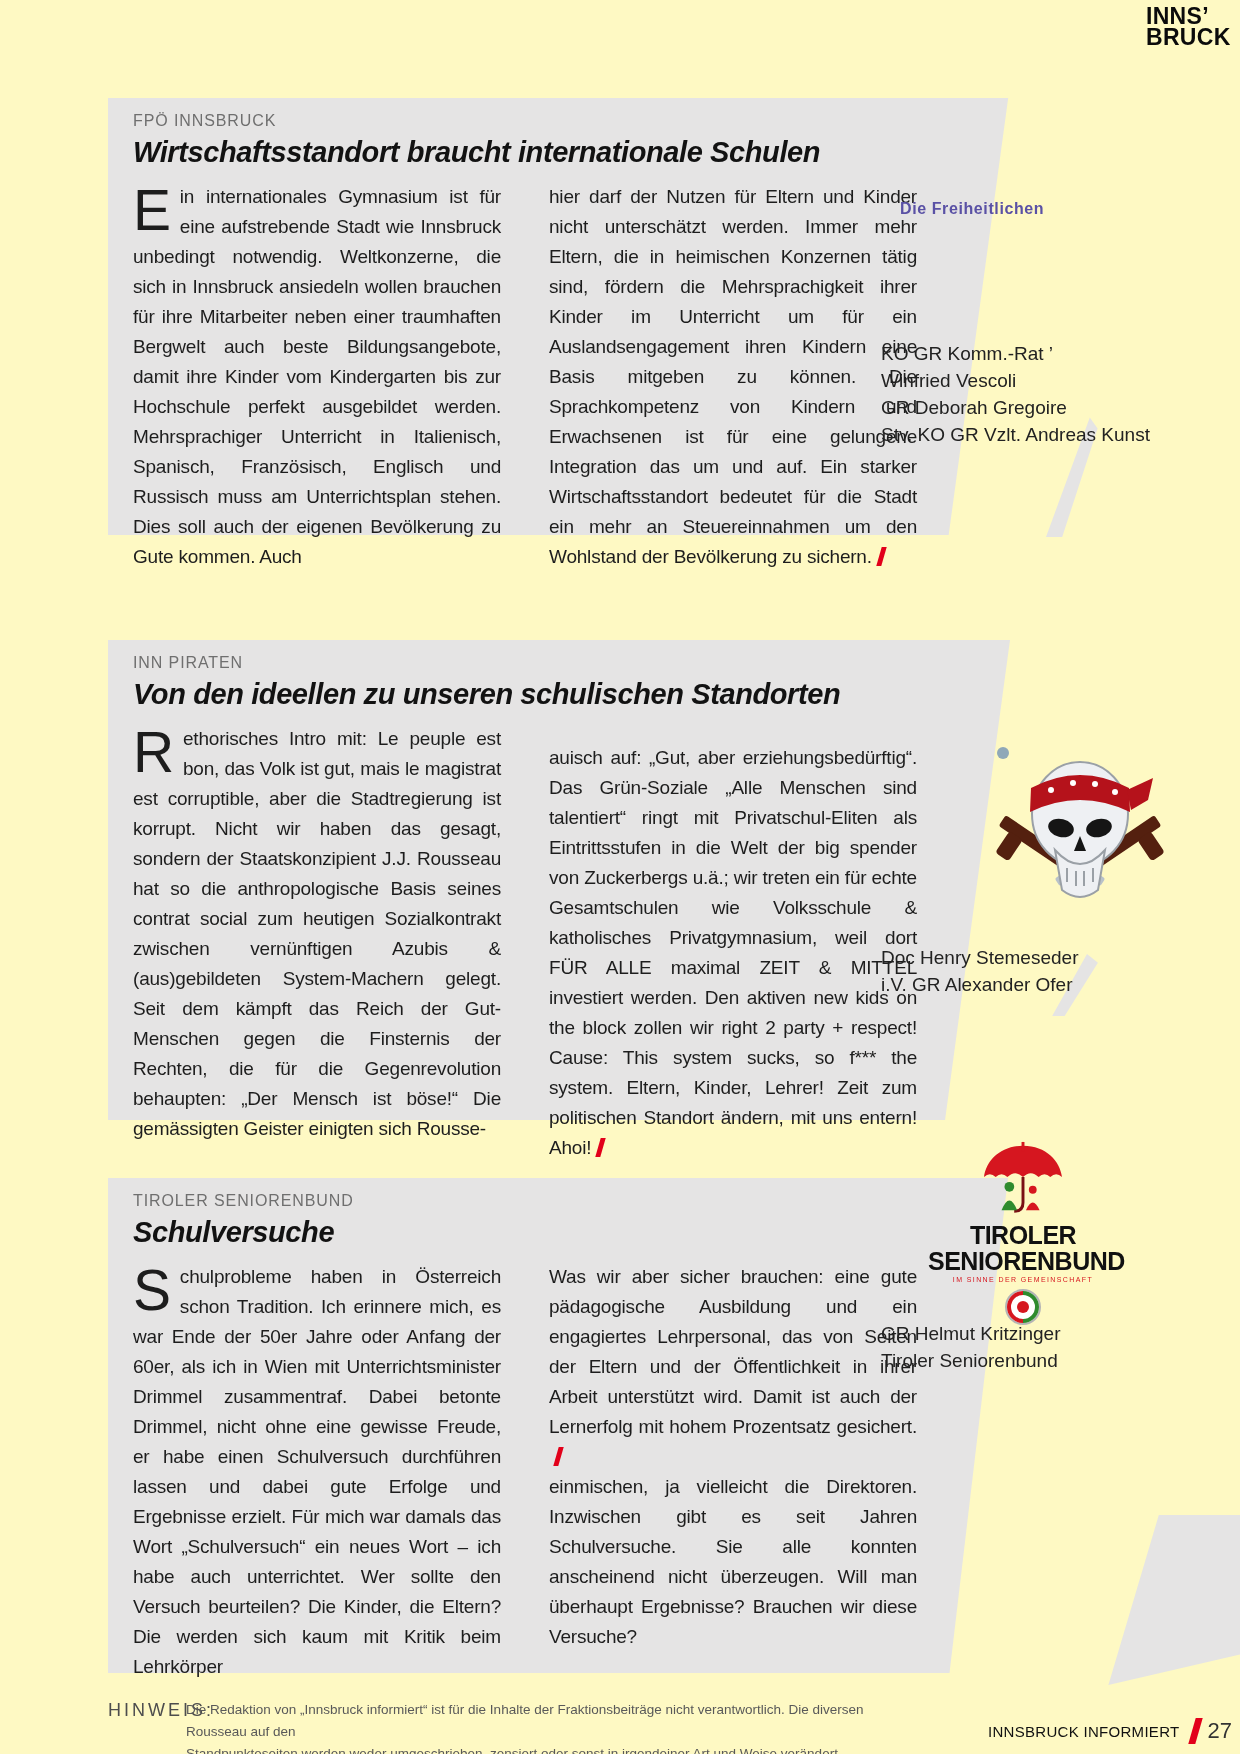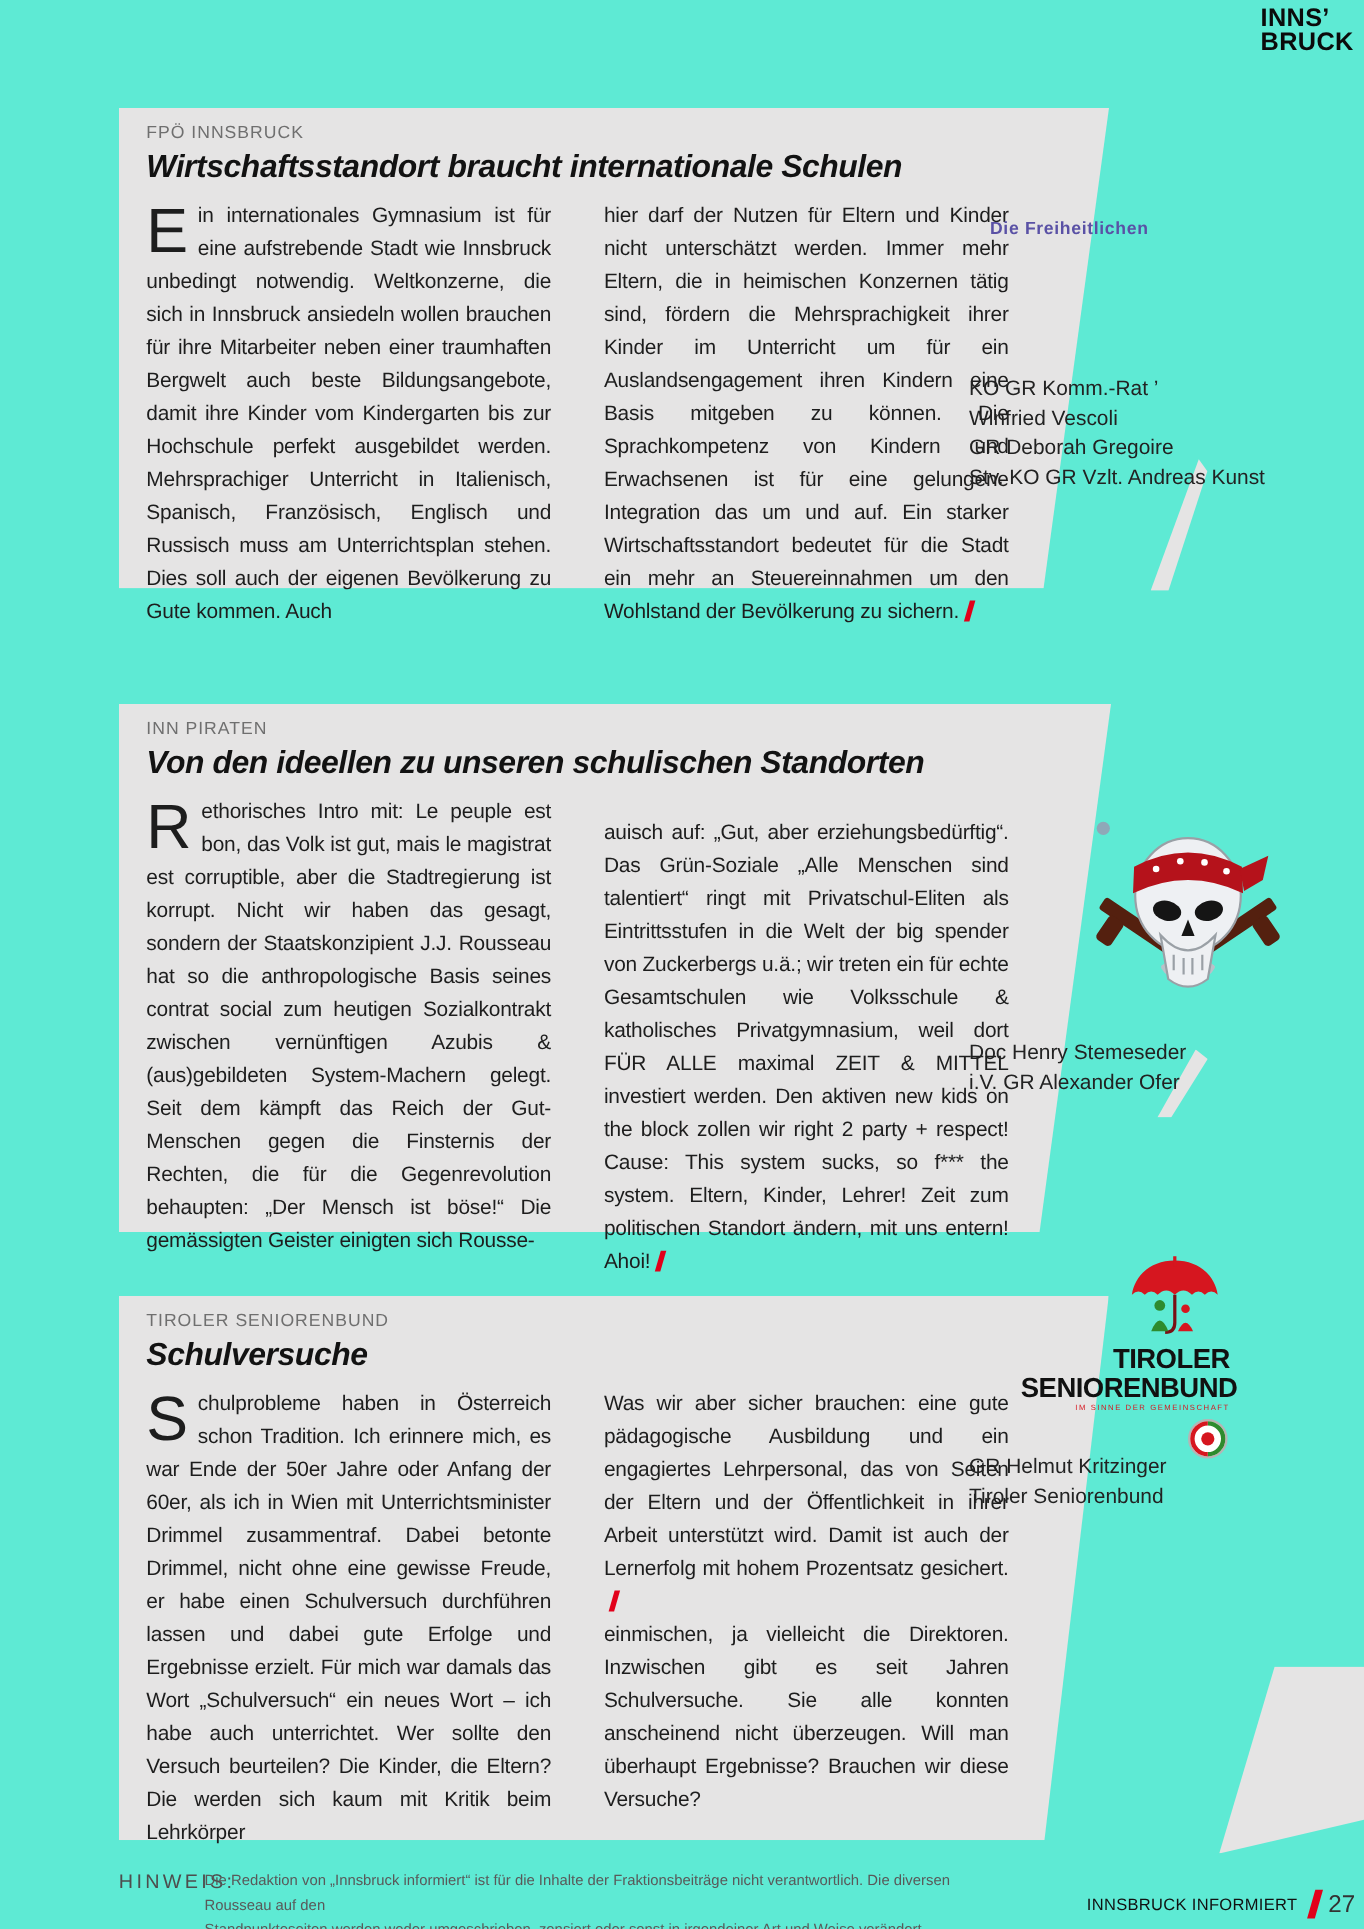--- a/index.html
+++ b/index.html
@@ -1,16 +1,16 @@
 <!DOCTYPE html>
 <html lang="de"><head>
 <meta charset="utf-8">
 <style>
   html,body{margin:0;padding:0;background:#fff;}
-  .page{position:relative;width:1240px;height:1754px;margin:0 auto;background:#5eead4;
+  .page{position:relative;width:1240px;height:1754px;margin:0 auto;background:#fef9c3;
         font-family:"Liberation Sans",sans-serif;overflow:hidden;color:#1d1d1d;}
 
   
   .brand{position:absolute;left:1146px;top:6px;font-weight:900;font-size:23px;
          line-height:21px;letter-spacing:.3px;color:#0b0b0b;}
 
   
   .gblock{position:absolute;left:108px;background:#e5e4e4;}
   .g1{top:98px;width:902px;height:437px;clip-path:polygon(0 0,99.8% 0,93.2% 100%,0 100%);}
   .g2{top:640px;width:902px;height:480px;clip-path:polygon(0 0,100% 0,92.8% 100%,0 100%);}
@@ -37,21 +37,21 @@
   .attr{position:absolute;left:881px;width:350px;font-size:19px;line-height:27px;color:#222;}
 
   
   .fpo{position:absolute;left:900px;top:198px;width:210px;}
   .fpo-letters{font-family:"Liberation Serif",serif;font-weight:700;font-size:88px;
                line-height:84px;letter-spacing:-3px;}
   .fpo-blue{color:#20368f;} .fpo-red{color:#e2001a;}
   .fpo-sub{margin-top:2px;font-size:16px;font-weight:700;color:#5a51a5;letter-spacing:.6px;}
 
   
-  .senior{position:absolute;left:928px;top:1140px;width:190px;text-align:right;}
+  .senior{position:absolute;left:928px;top:1140px;width:190px;text-align:center;}
   .senior-line{font-size:25px;font-weight:700;line-height:26px;color:#111;letter-spacing:-.5px;}
   .senior-tag{font-size:7px;color:#d6161f;letter-spacing:1.4px;margin-top:2px;}
   .senior-emblem{margin-top:4px;}
 
   
   .hinweis-label{position:absolute;left:108px;top:1700px;font-size:18px;letter-spacing:3px;color:#4d4d4d;}
   .hinweis-text{position:absolute;left:186px;top:1699px;width:720px;font-size:13.5px;
                 line-height:22px;color:#595959;}
   .mag{position:absolute;right:8px;top:1718px;display:flex;align-items:center;}
   .mag-name{font-size:15px;font-weight:400;letter-spacing:.3px;color:#111;}

